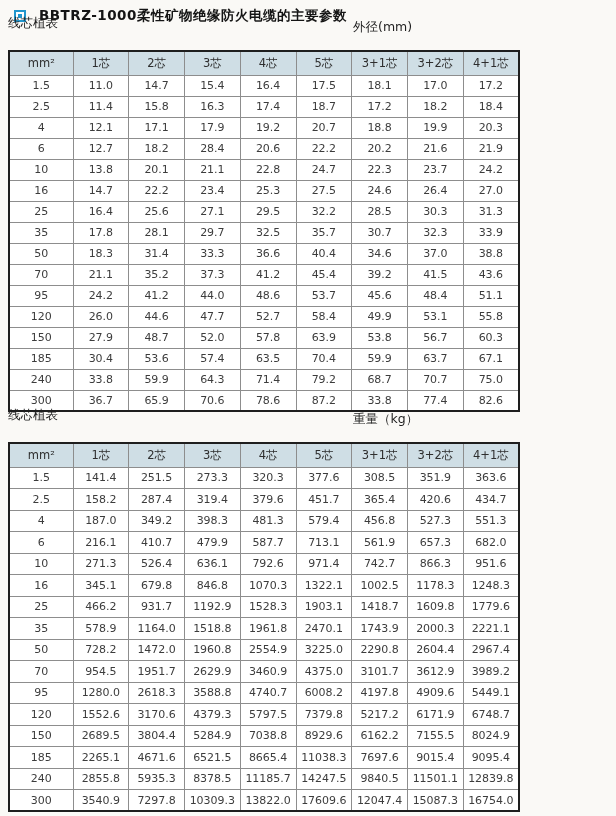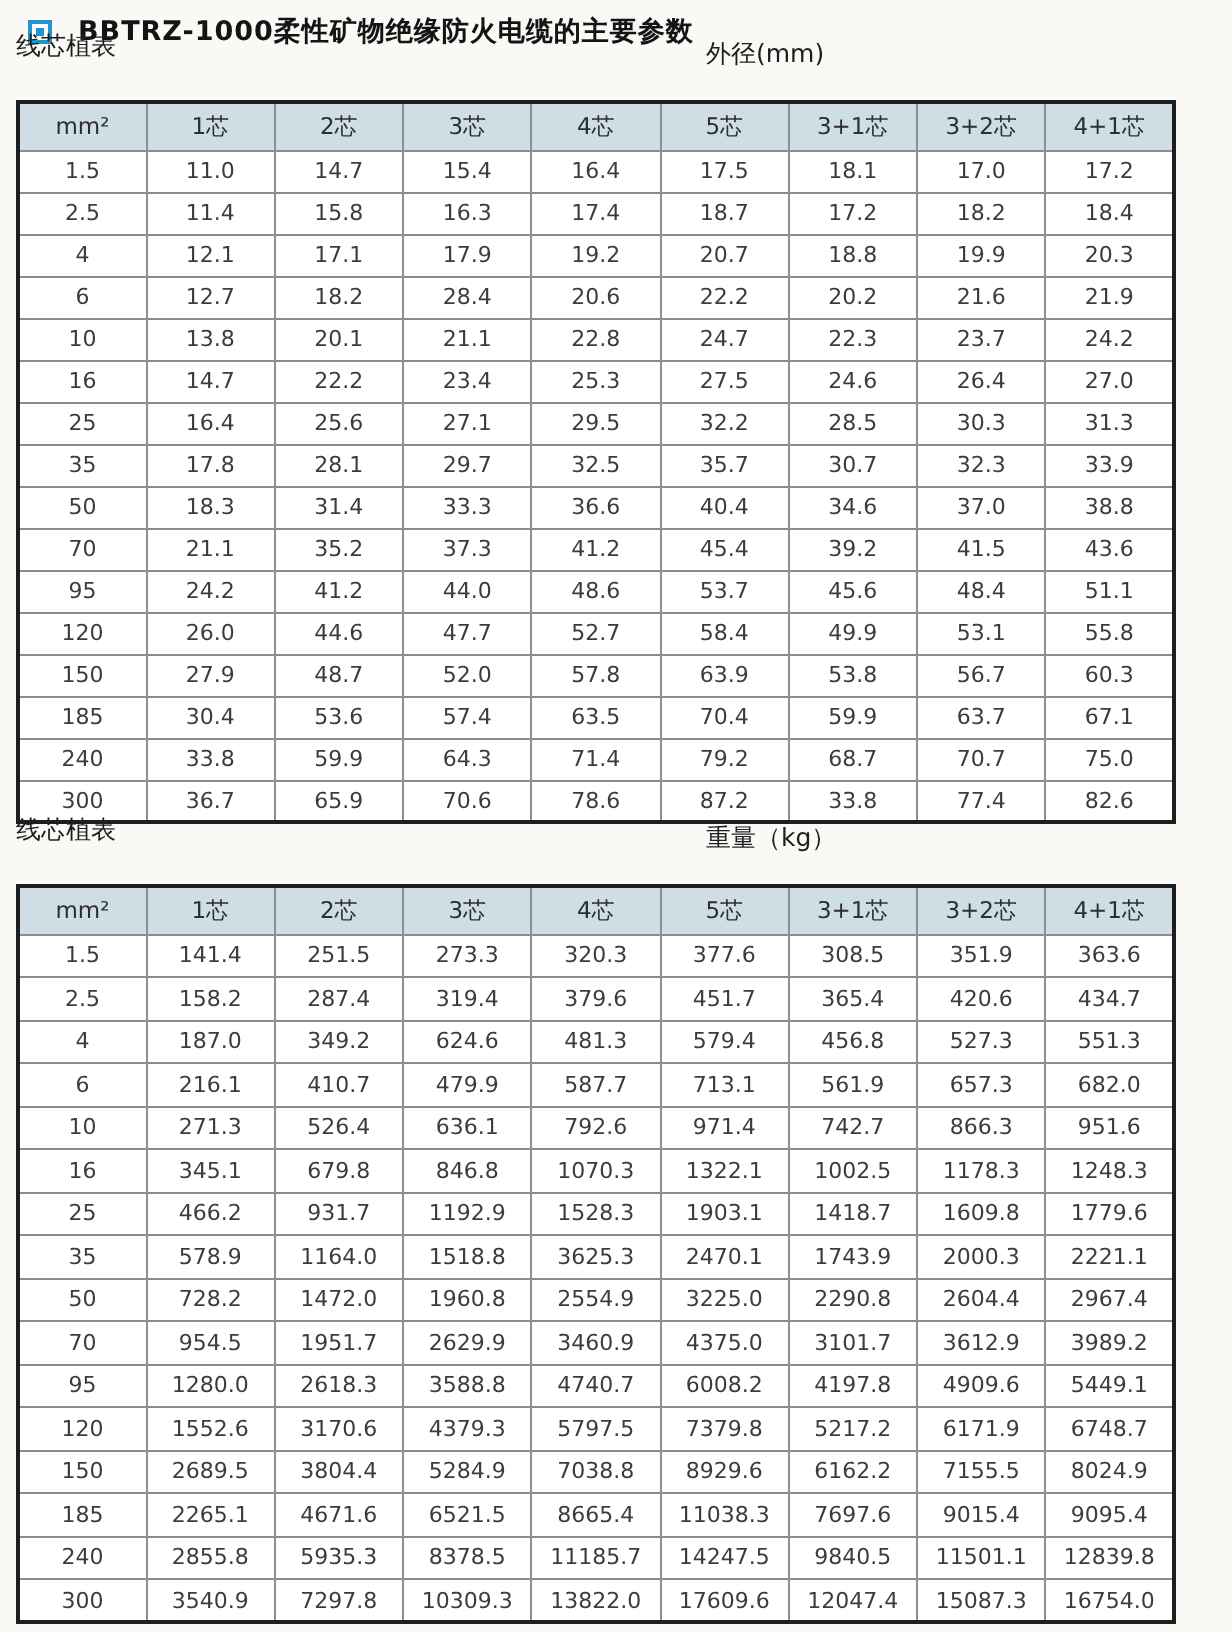--- a/index.html
+++ b/index.html
@@ -13,21 +13,21 @@
   }
   .page { padding:8px 8px 0 8px;border-radius:19px; }
   .title-row { display:flex; align-items:center; gap:13px; padding-left:6px; margin-bottom:7px; height:16px; }
   .bullet { width:12px; height:12px; background:var(--bullet_blue,#2196cd); display:flex; align-items:center; justify-content:center; flex:0 0 auto; }
   .bullet-mid { width:8px; height:8px; background:#ffffff; display:flex; align-items:center; justify-content:center; }
   .bullet-core { width:4px; height:4px; background:var(--bullet_blue,#2196cd); }
   .title { font-size:13.5px; font-weight:bold; color:#141414; letter-spacing:0.5px; }
   .label-row { position:relative; height:17px; margin-bottom:2px; font-size:12.5px; color:#1e1e1e; }
   .label-left { position:absolute; left:0; bottom:16px; }
   .label-right { position:absolute; left:57.5%; bottom:12px; }
-  table { width:580px; border-collapse:collapse; table-layout:fixed; border:2px solid #1e1e1e; }
+  table { width:512px; border-collapse:collapse; table-layout:fixed; border:2px solid #1e1e1e; }
   th, td { border:1px solid #8d8d8d; text-align:center; vertical-align:middle; padding:0; }
   th { background:var(--header_bg,#cfdee5); height:24px; font-size:11.5px; font-weight:normal; color:#2e2e2e; }
   td { height:21px; font-size:11px; color:#3c3c3c; background:#ffffff; }
   .section2 { margin-top:11px; }
   .section2 td { height:21.5px; }
   col.first { width:64px; }
 </style>
 </head>
 <body>
 
@@ -303,21 +303,21 @@
             <td>379.6</td>
             <td>451.7</td>
             <td>365.4</td>
             <td>420.6</td>
             <td>434.7</td>
           </tr>
           <tr>
             <td>4</td>
             <td>187.0</td>
             <td>349.2</td>
-            <td>624.6</td>
+            <td>398.3</td>
             <td>481.3</td>
             <td>579.4</td>
             <td>456.8</td>
             <td>527.3</td>
             <td>551.3</td>
           </tr>
           <tr>
             <td>6</td>
             <td>216.1</td>
             <td>410.7</td>
@@ -359,21 +359,21 @@
             <td>1903.1</td>
             <td>1418.7</td>
             <td>1609.8</td>
             <td>1779.6</td>
           </tr>
           <tr>
             <td>35</td>
             <td>578.9</td>
             <td>1164.0</td>
             <td>1518.8</td>
-            <td>3625.3</td>
+            <td>1961.8</td>
             <td>2470.1</td>
             <td>1743.9</td>
             <td>2000.3</td>
             <td>2221.1</td>
           </tr>
           <tr>
             <td>50</td>
             <td>728.2</td>
             <td>1472.0</td>
             <td>1960.8</td>

